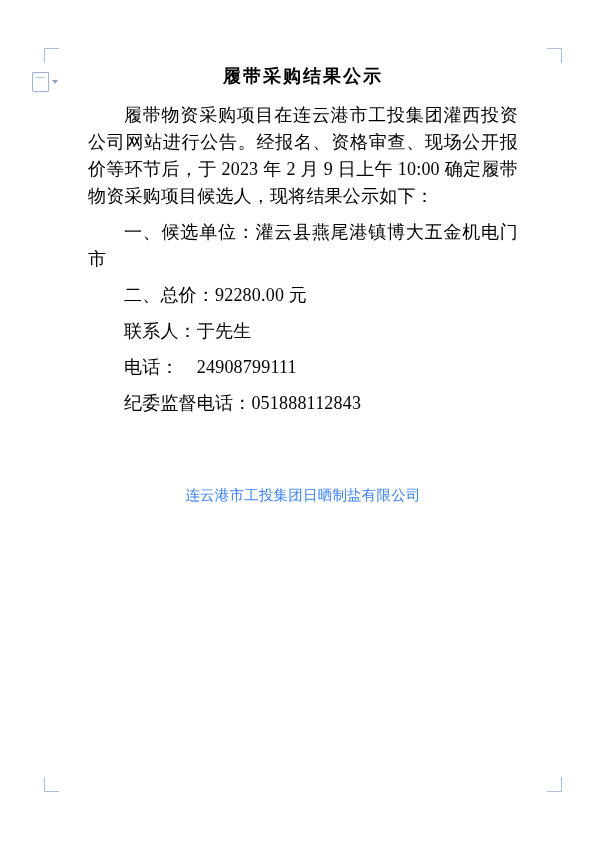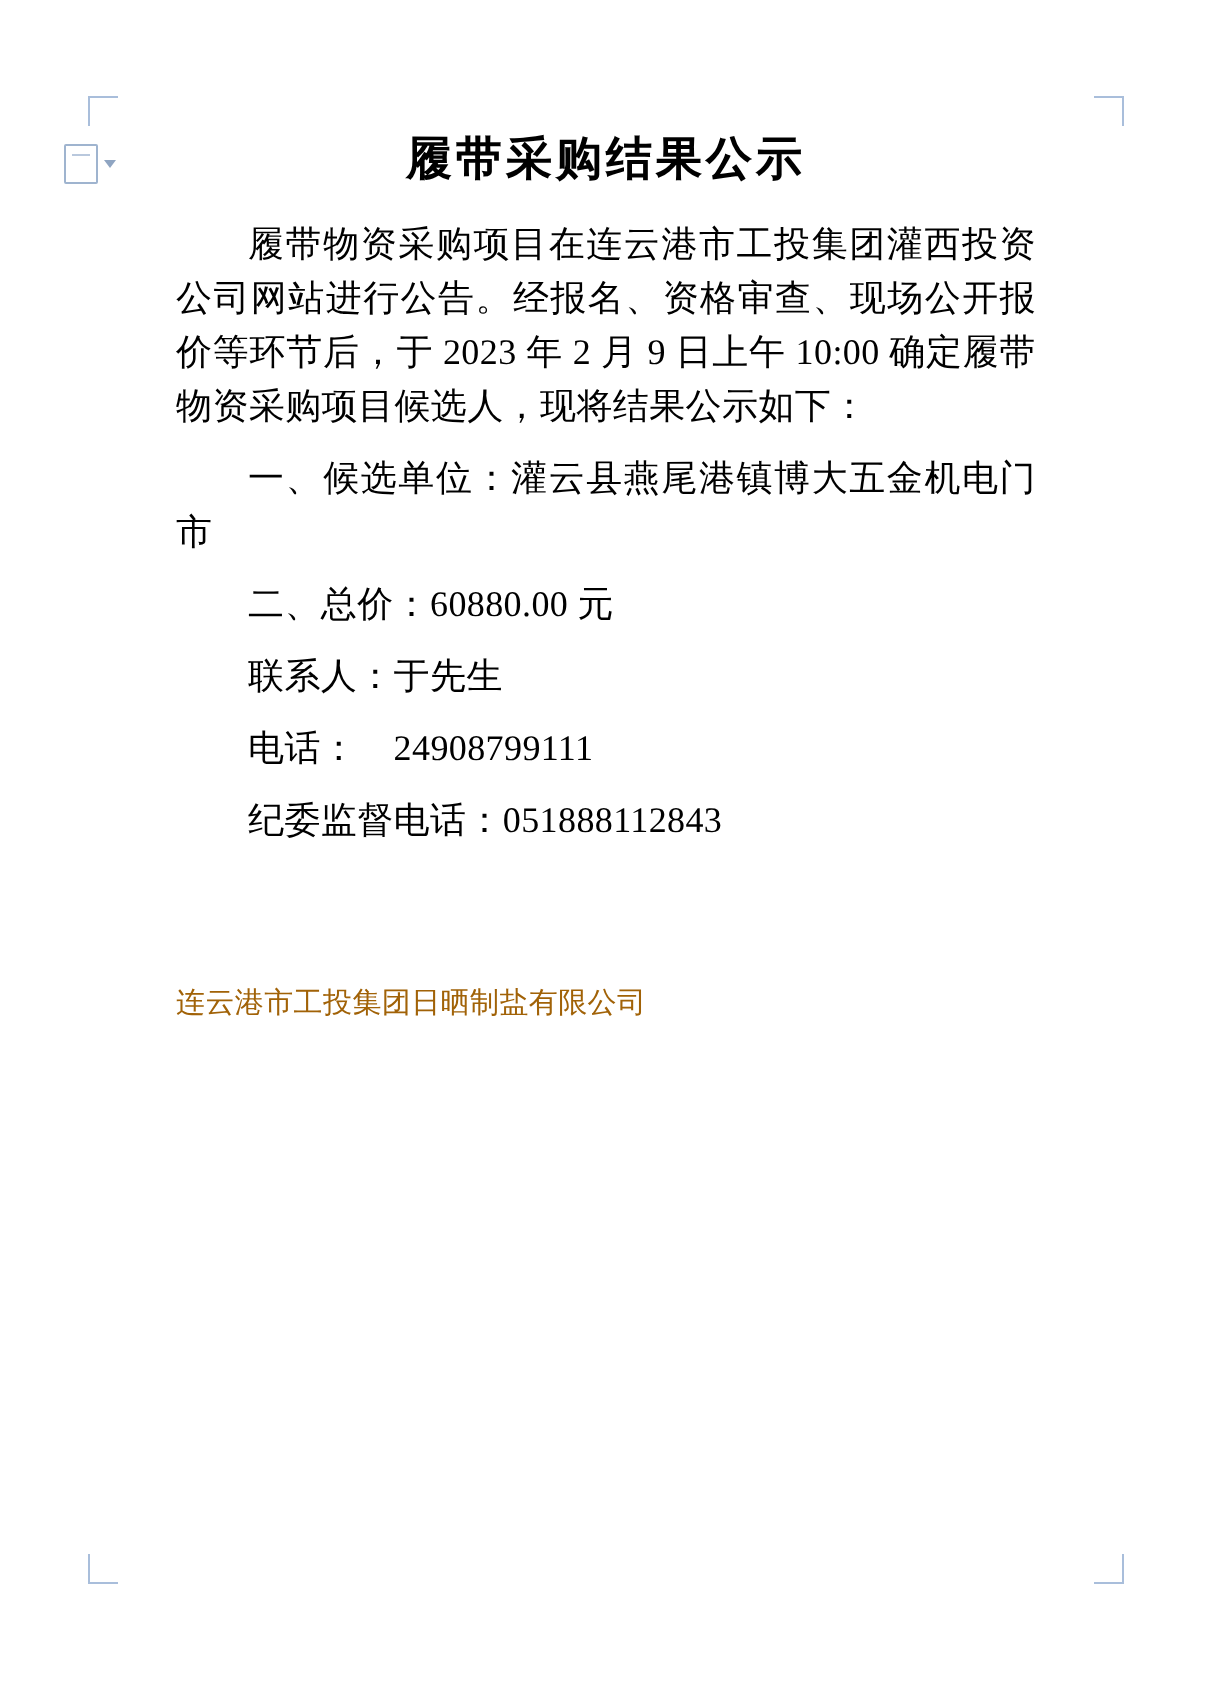--- a/index.html
+++ b/index.html
@@ -70,21 +70,21 @@
 
   .content {
     position: absolute;
     top: 48px;
     left: 88px;
     width: 430px;
   }
 
   .doc-title {
     text-align: center;
-    font-size: 23px;
+    font-size: 18px;
     font-weight: 700;
     letter-spacing: 2px;
     color: #000000;
     margin: 16px 0 14px 0;
     font-family: "Liberation Serif", "DejaVu Serif", serif;
   }
 
   p.body-para {
     margin: 0 0 9px 0;
     font-size: 18px;
@@ -93,24 +93,24 @@
     text-align: justify;
     text-indent: 2em;
     letter-spacing: 0.2px;
   }
 
   .spacer-block {
     height: 56px;
   }
 
   .signature {
-    text-align: left;
+    text-align: center;
     font-size: 14.5px;
     line-height: 27px;
-    color: #a16207;
+    color: #3b82f6;
     letter-spacing: 0.2px;
   }
   .signature div {
     margin-bottom: 2px;
   }
 </style>
 </head>
 <body>
 
 <div class="page">
@@ -124,21 +124,21 @@
     <span class="doc-icon"></span>
     <span class="doc-caret"></span>
   </div>
 
   <div class="content">
 
     <h1 class="doc-title">履带采购结果公示</h1>
 
     <p class="body-para">履带物资采购项目在连云港市工投集团灌西投资公司网站进行公告。经报名、资格审查、现场公开报价等环节后，于 2023 年 2 月 9 日上午 10:00 确定履带物资采购项目候选人，现将结果公示如下：</p>
     <p class="body-para">一、候选单位：灌云县燕尾港镇博大五金机电门市</p>
-    <p class="body-para">二、总价：60880.00 元</p>
+    <p class="body-para">二、总价：92280.00 元</p>
     <p class="body-para">联系人：于先生</p>
     <p class="body-para">电话：　24908799111</p>
     <p class="body-para">纪委监督电话：051888112843</p>
 
     <div class="spacer-block"></div>
 
     <div class="signature">
       <div>连云港市工投集团日晒制盐有限公司</div>
     </div>
 

